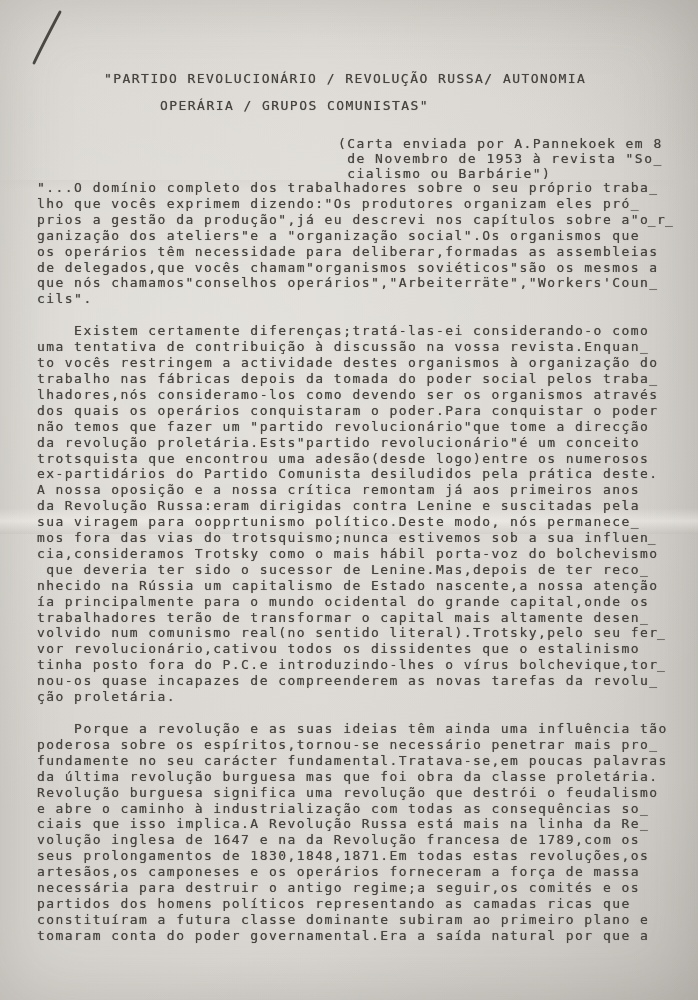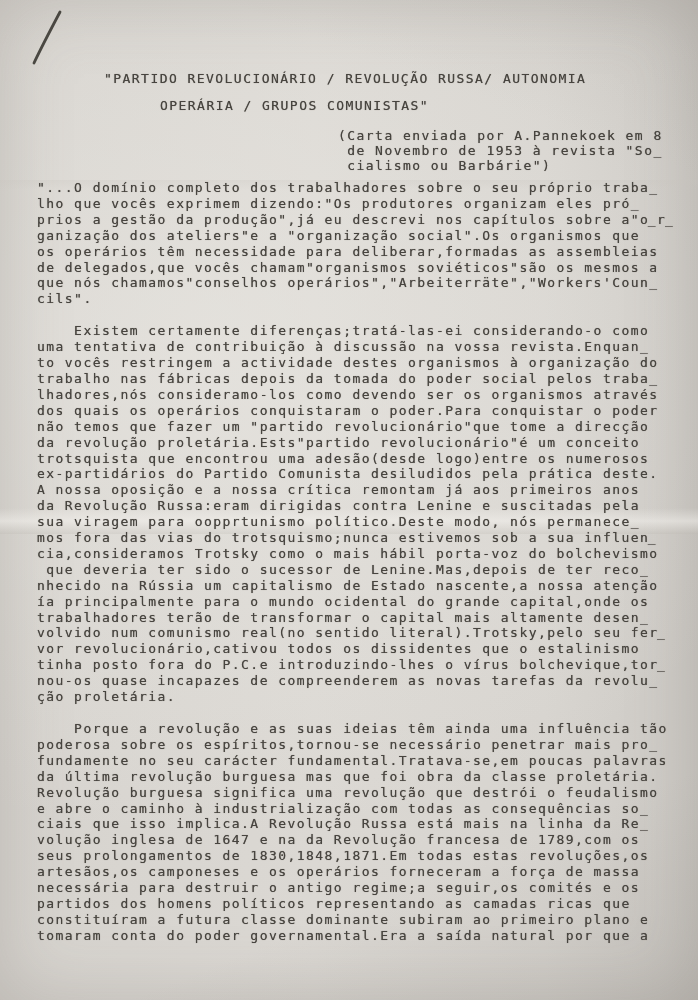--- a/index.html
+++ b/index.html
@@ -48,21 +48,21 @@
     position: absolute;
     top: 71px;
     left: 104px;
   }
   .title-line2 {
     padding-left: 56px;
     margin-top: 11px;
   }
   .attribution {
     position: absolute;
-    top: 128px;
+    top: 136px;
     left: 338px;
     line-height: 15.2px;
   }
   .body-text {
     position: absolute;
     top: 180px;
     left: 37px;
     right: 24px;
   }
   .para { margin: 0 0 16px 0; }

